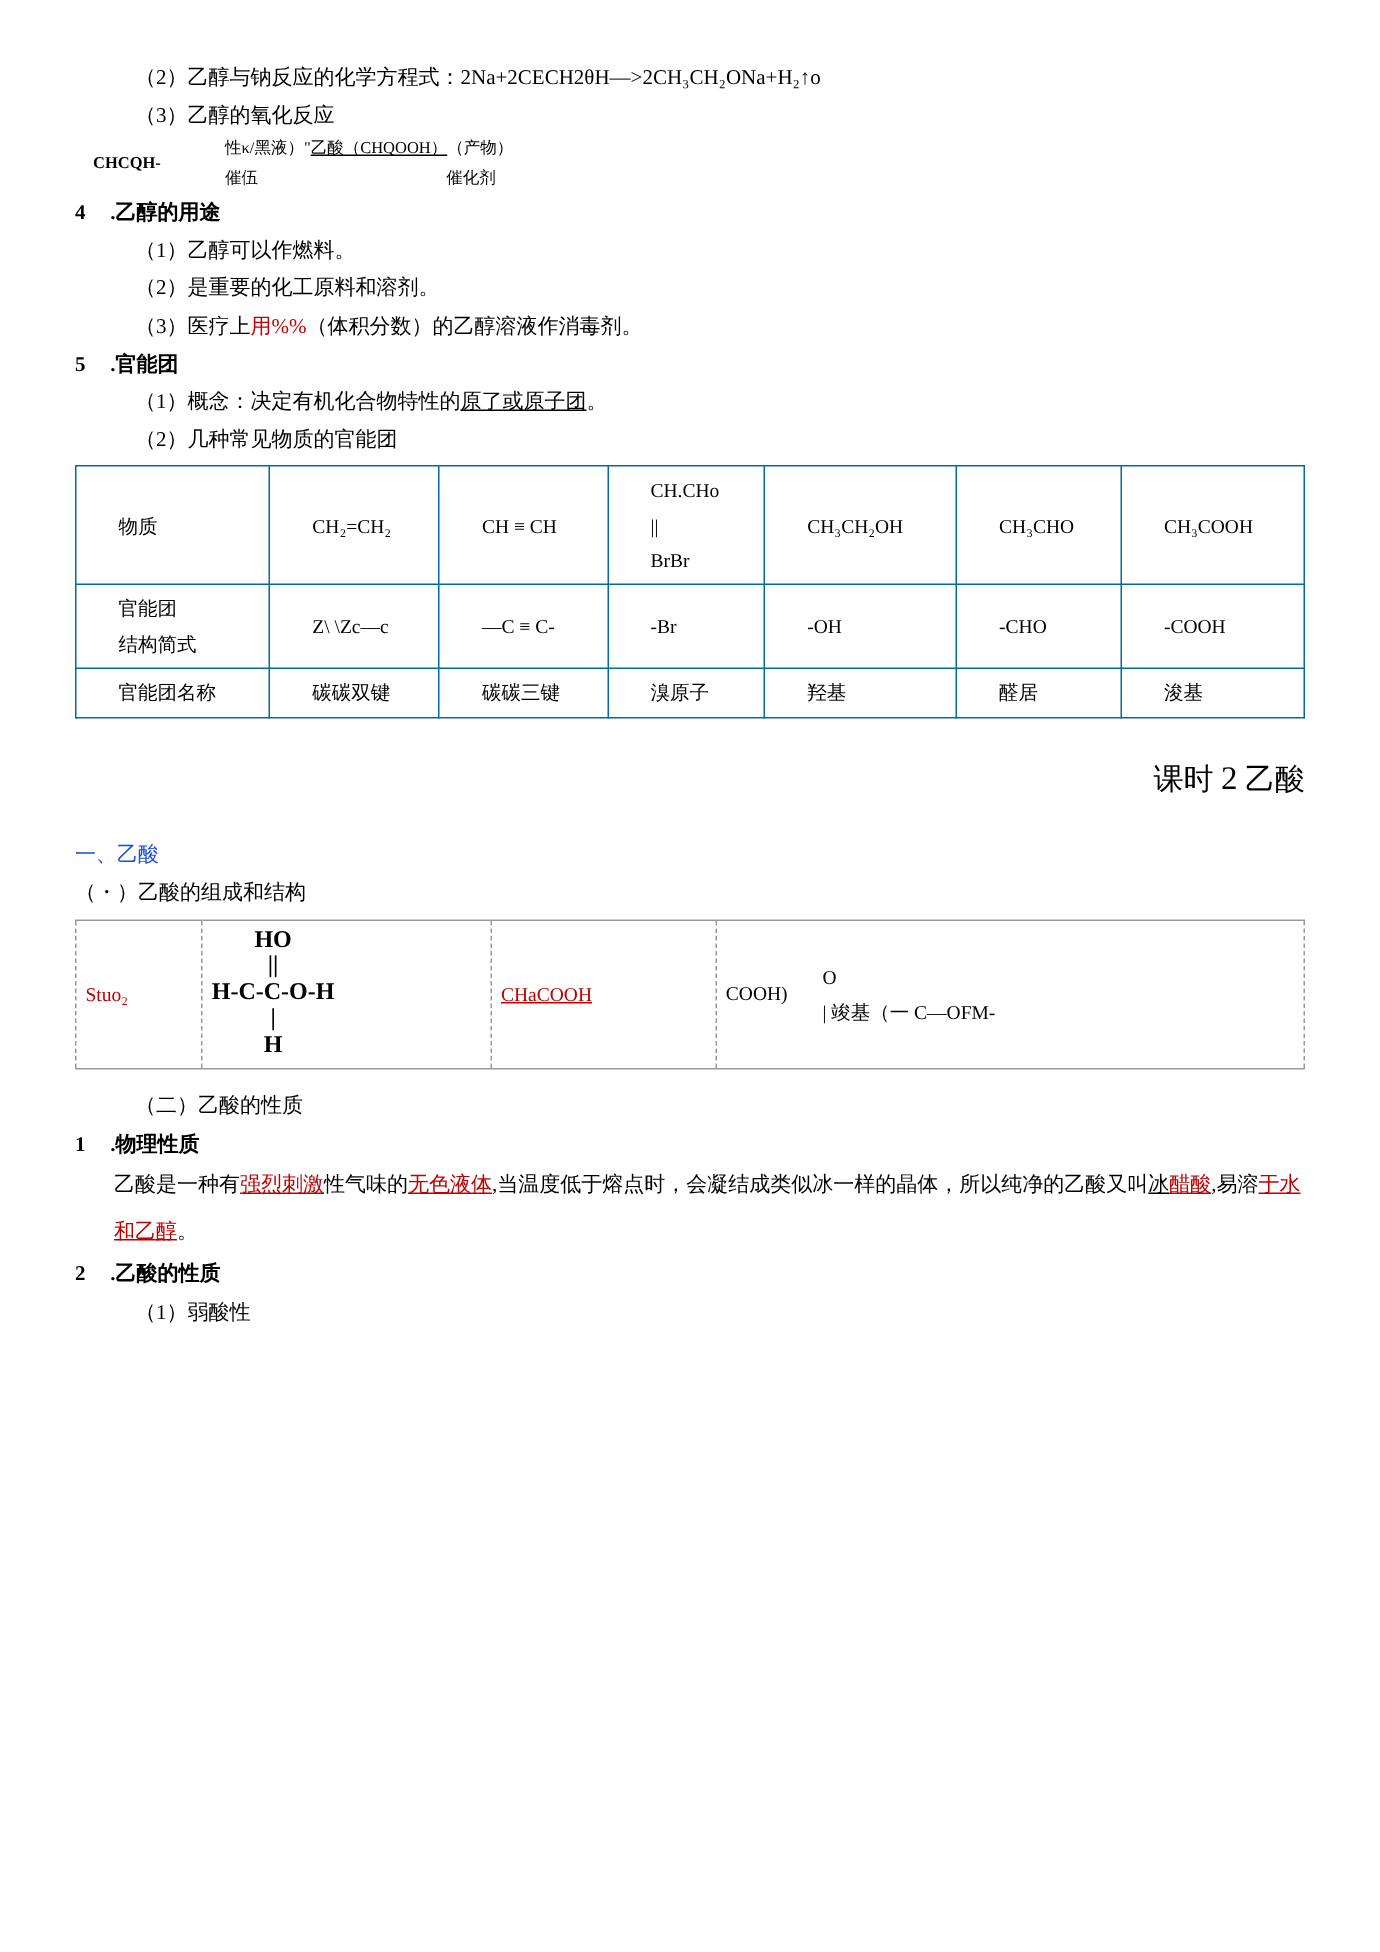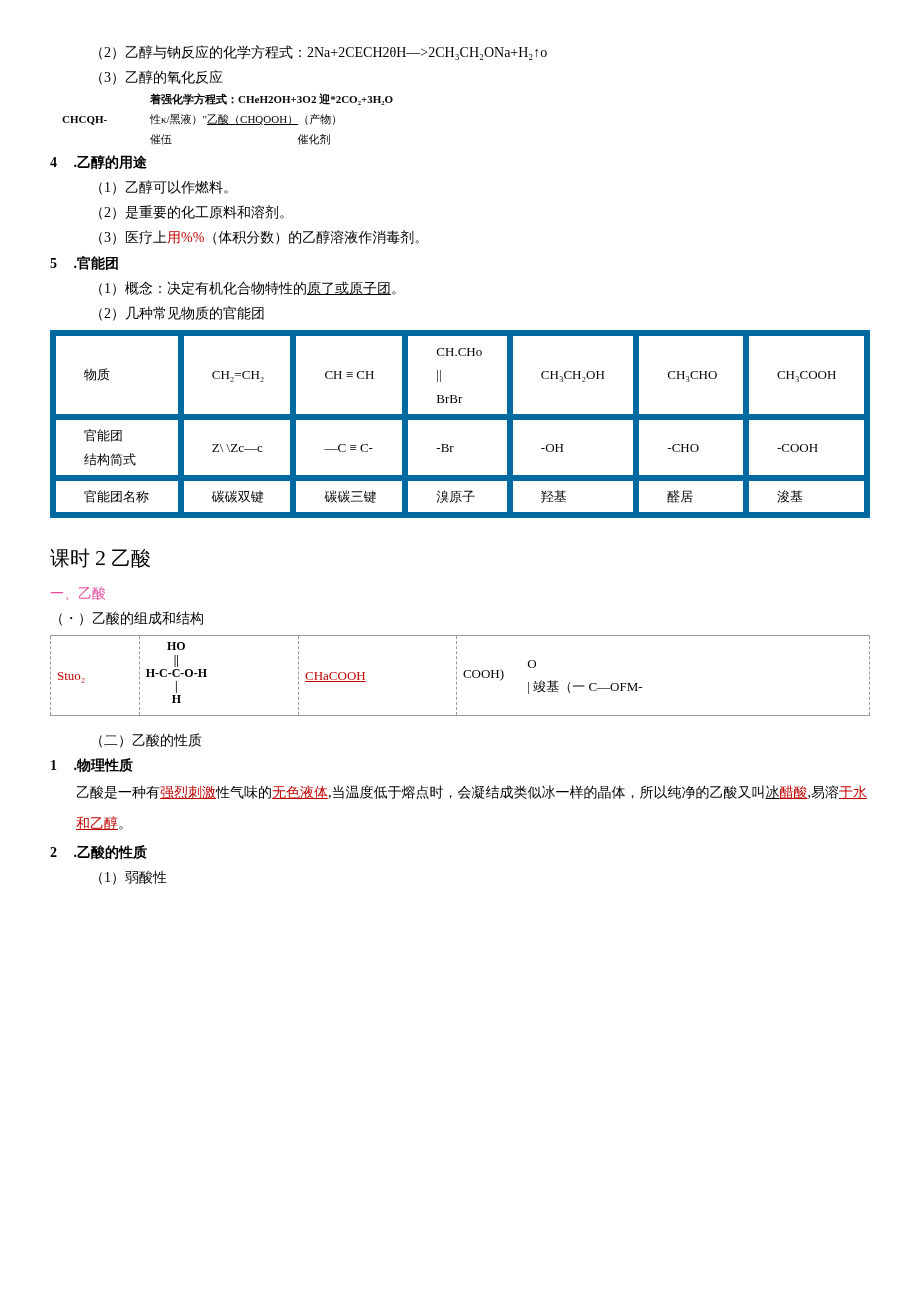--- a/index.html
+++ b/index.html
@@ -8,58 +8,57 @@
     line-height: 1.8;
     color: #000;
     background: #fff;
     margin: 0;
     padding: 40px 50px;
     width: 820px;
   }
   .indent { padding-left: 40px; }
   .bold { font-weight: bold; }
   .red { color: #c00000; }
-  .blue { color: #ec4899; }
+  .blue { color: #1d4ed8; }
   .uline { text-decoration: underline; }
   .small { font-size: 11px; }
   table {
     border-collapse: collapse;
     width: 100%;
     margin: 4px 0 12px 0;
     font-size: 13px;
   }
   td {
     border: 1px solid #000;
     padding: 4px 6px;
     text-align: left;
     vertical-align: middle;
   }
-  .title2 { font-size: 20px; text-align: left; margin: 20px 0 3px 0; }
+  .title2 { font-size: 20px; text-align: right; margin: 20px 0 20px 0; }
   .big { font-size: 22px; }
   .section-num { display:inline-block; width: 20px; }
   .oxid-block { padding-left: 100px; position:relative; }
   .oxid-label { position:absolute; left:12px; top:50%; transform:translateY(-50%); font-weight:bold; font-size:11px; }
   .tbl2 td { border:1px dashed #999; border-top:1px solid #999; border-bottom:1px solid #999; }
-  .tbl1 td { border:6px solid #0369a1;padding-left:28px; }
-  .struct-stack { line-height:1.1; font-size:12px; font-weight:bold; text-align:center; display:inline-block; }
+  .tbl1 td { border:1px solid #0369a1;padding-left:28px; }
+  .struct-stack { line-height:1.1; font-size:16px; font-weight:bold; text-align:center; display:inline-block; }
 </style>
 </head>
 <body>
 
 <div class="indent">
   <span>（2）乙醇与钠反应的化学方程式：</span><span>2Na+2CECH2θH—&gt;2CH₃CH₂ONa+H₂↑o</span>
 </div>
 
 <div class="indent">
   <span>（3）乙醇的氧化反应</span>
 </div>
 
 <div class="oxid-block small">
   <div class="oxid-label bold">CHCQH-</div>
-  <div><span class="bold">着强化学方程式：CHeH2OH+3O2 迎*2CO₂+3H₂O</span></div>
   <div>
     <span>性κ/黑液）"</span><span class="uline">乙酸（CHQOOH）</span><span>（产物）</span>
   </div>
   <div>
     <span>催伍</span>
     <span style="display:inline-block;width:120px;"></span>
     <span>催化剂</span>
   </div>
 </div>
 

